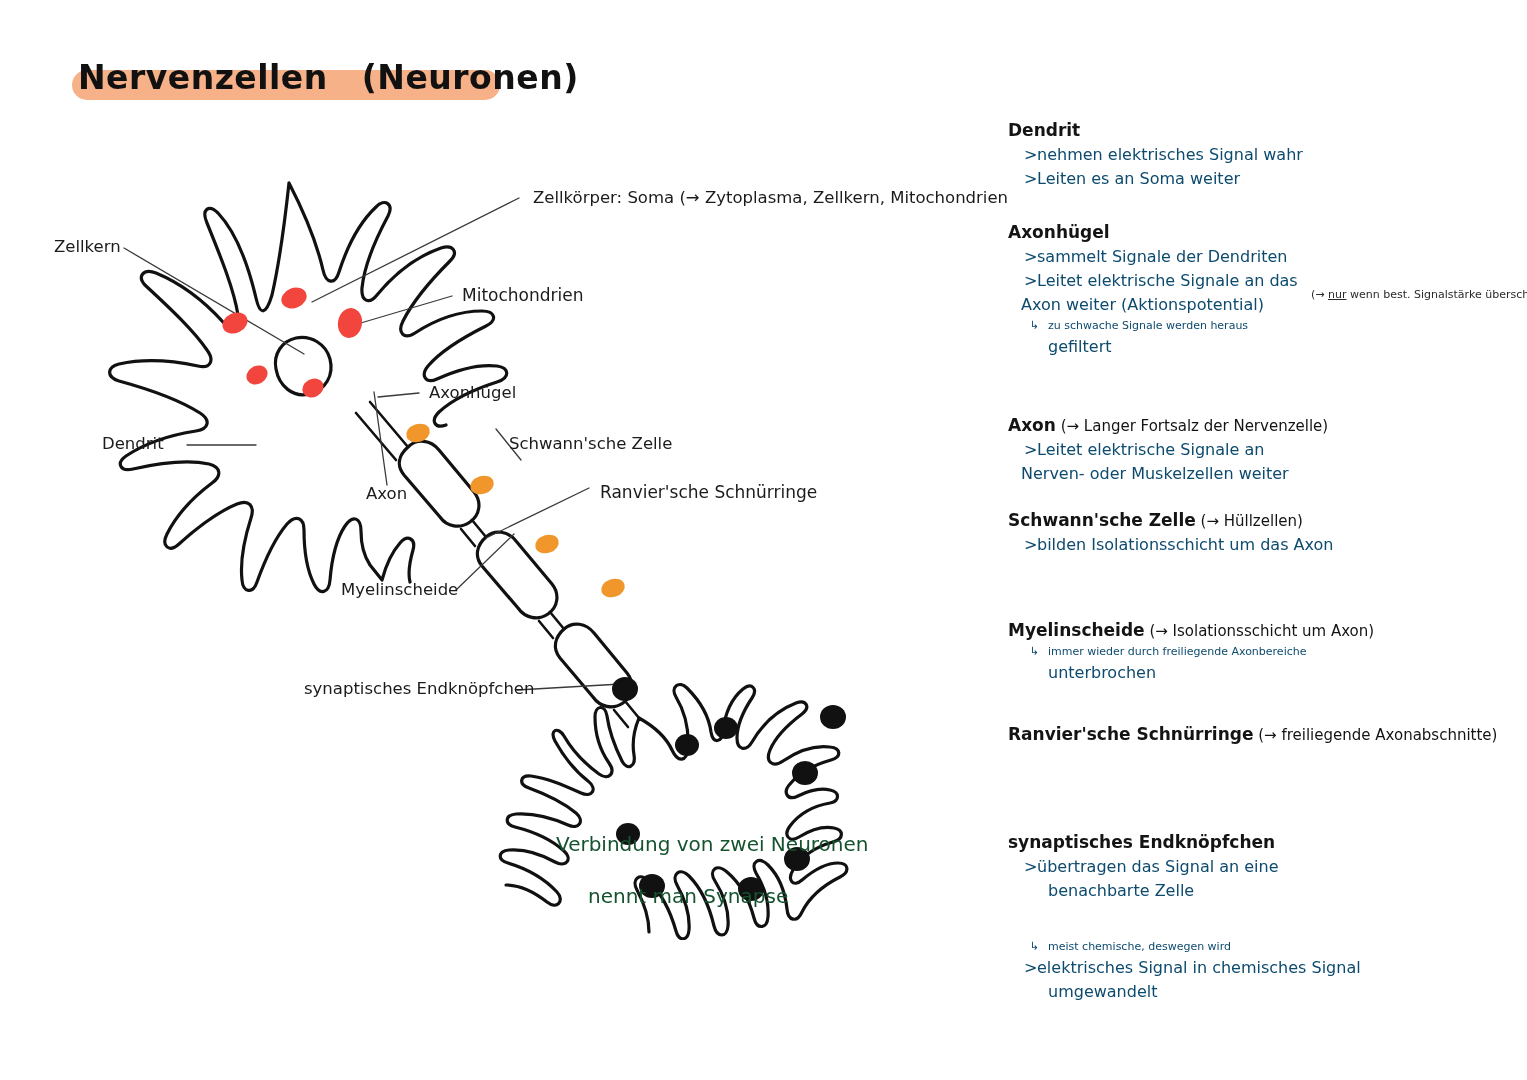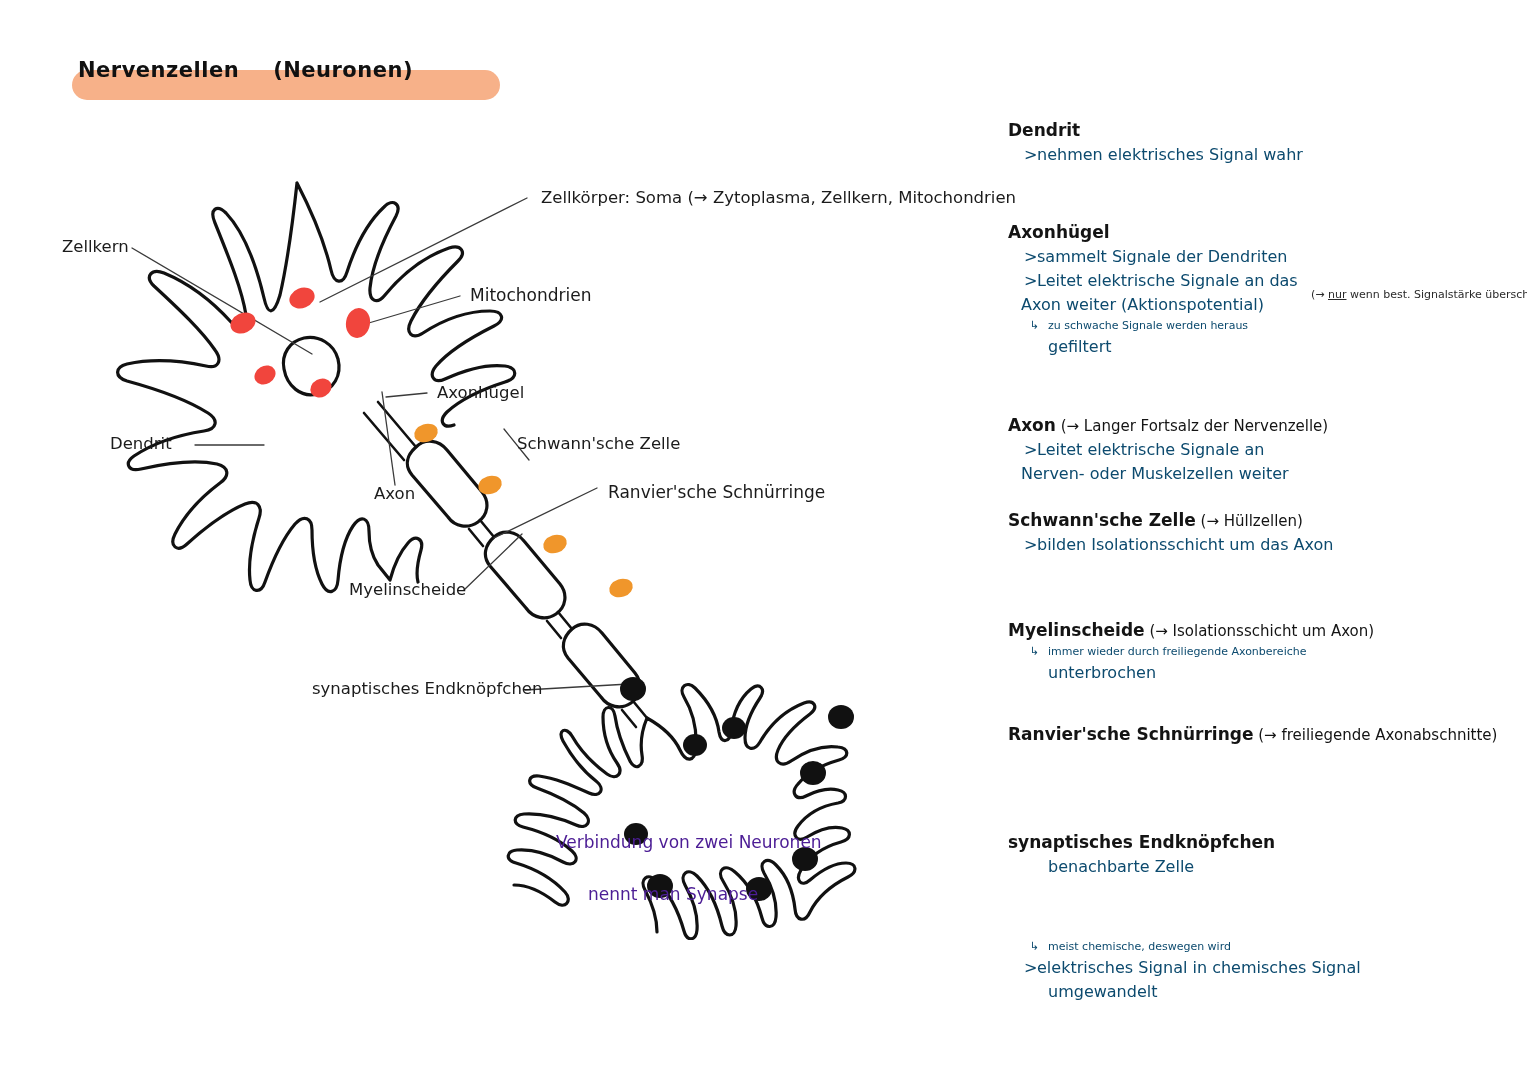--- a/index.html
+++ b/index.html
@@ -28,52 +28,52 @@
     top: 12px;
     width: 428px;
     height: 30px;
     background: #f7b189;
     border-radius: 15px;
     z-index: 0;
   }
   #page-title {
     position: relative;
     z-index: 1;
-    font-size: 21px;
+    font-size: 33px;
     font-weight: bold;
     letter-spacing: 0.5px;
     white-space: nowrap;
     color: #111;
   }
   #page-title .gap { display: inline-block; width: 34px; }
 
   
   #diagram {
     position: absolute;
-    left: 12px;
+    left: 4px;
     top: 110px;
     width: 1000px;
     height: 830px;
   }
   #diagram svg { display: block; }
 
   .dlabel {
     position: absolute;
     font-size: 16.5px;
     white-space: nowrap;
     color: #1b1b1b;
   }
   .dlabel.big { font-size: 17px; }
 
   
   .caption {
     position: absolute;
-    font-size: 17px;
-    white-space: nowrap;
-    color: #4c1d95;
+    font-size: 20px;
+    white-space: nowrap;
+    color: #14532d;
   }
 
   
   #notes {
     position: absolute;
     left: 1008px;
     top: 120px;
     width: 515px;
   }
   .note-block { position: absolute; left: 0; width: 515px; }
@@ -347,20 +347,21 @@
   <div class="dlabel" style="left:300px; top:569px;">synaptisches Endknöpfchen</div>
 </div>
 
 <div class="caption" style="left:556px; top:832px;">Verbindung von zwei Neuronen</div>
 <div class="caption" style="left:588px; top:884px;">nennt man Synapse</div>
 
 <div id="notes">
     <div class="note-block" style="top: 0px;">
       <div class="note-head"><span>Dendrit</span></div>
       <div class="note-line indent"><span class="bullet">&gt;</span><span>nehmen elektrisches  Signal  wahr</span></div>
+      <div class="note-line indent"><span class="bullet">&gt;</span><span>Leiten  es  an  Soma  weiter</span></div>
     </div>
     <div class="note-block" style="top: 102px;">
       <div class="note-head"><span>Axonhügel</span></div>
       <div class="note-line indent"><span class="bullet">&gt;</span><span>sammelt  Signale  der  Dendriten</span></div>
       <div class="note-line indent"><span class="bullet">&gt;</span><span>Leitet elektrische  Signale  an  das</span></div>
       <div class="note-line cont"><span>Axon  weiter  (Aktionspotential)</span></div>
       <div class="note-line arrow"><span class="lhook">↳</span><span>zu  schwache  Signale  werden heraus</span></div>
       <div class="note-line cont2"><span>gefiltert</span></div>
       <div class="side-note" style="left: 303px; top: 66px;"><span>(→ </span><u>nur</u><span> wenn best. Signalstärke überschr.)</span></div>
     </div>
@@ -376,20 +377,21 @@
     <div class="note-block" style="top: 500px;">
       <div class="note-head"><span>Myelinscheide</span><span class="paren">  (→ Isolationsschicht um Axon)</span></div>
       <div class="note-line arrow"><span class="lhook">↳</span><span>immer  wieder  durch  freiliegende  Axonbereiche</span></div>
       <div class="note-line cont2"><span>unterbrochen</span></div>
     </div>
     <div class="note-block" style="top: 604px;">
       <div class="note-head"><span>Ranvier'sche  Schnürringe</span><span class="paren">  (→ freiliegende  Axonabschnitte)</span></div>
     </div>
     <div class="note-block" style="top: 712px;">
       <div class="note-head"><span>synaptisches Endknöpfchen</span></div>
+      <div class="note-line indent"><span class="bullet">&gt;</span><span>übertragen das  Signal an   eine</span></div>
       <div class="note-line cont2"><span>benachbarte  Zelle</span></div>
     </div>
     <div class="note-block" style="top: 815px;">
       <div class="note-line arrow"><span class="lhook">↳</span><span>meist chemische,   deswegen  wird</span></div>
       <div class="note-line indent"><span class="bullet">&gt;</span><span>elektrisches  Signal in  chemisches Signal</span></div>
       <div class="note-line cont2"><span>umgewandelt</span></div>
     </div>
   </div>
 
 </body></html>

